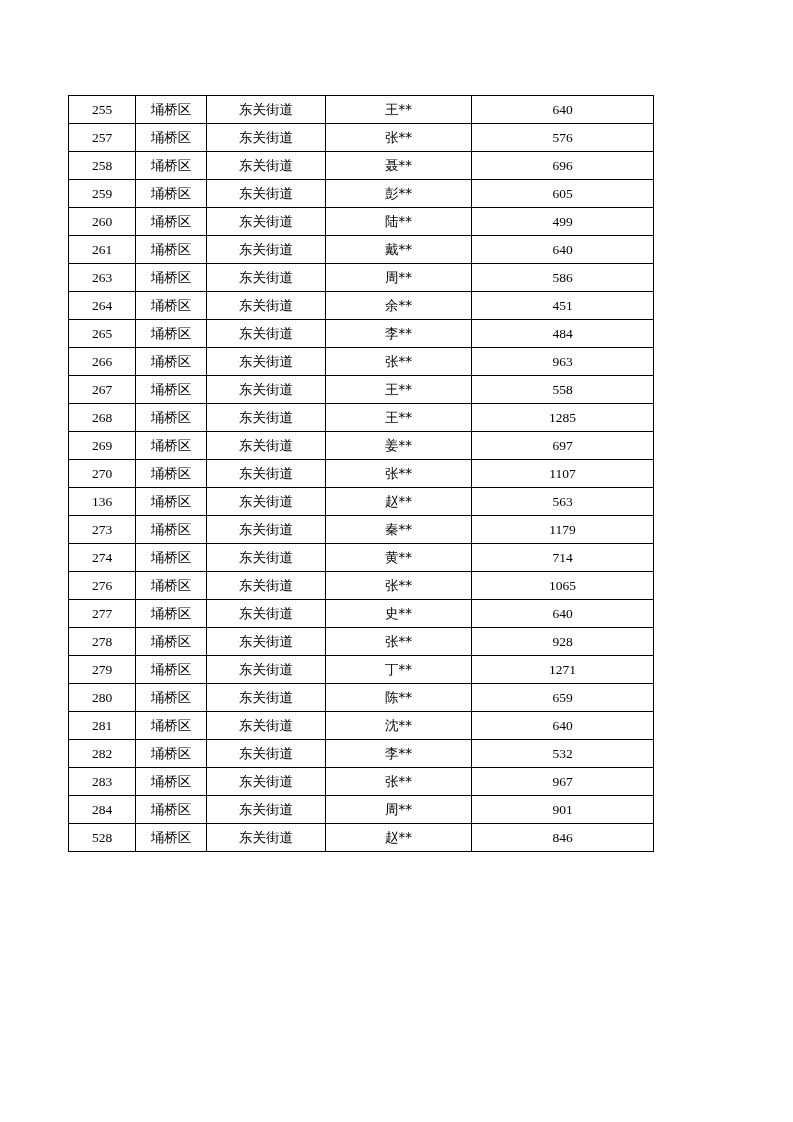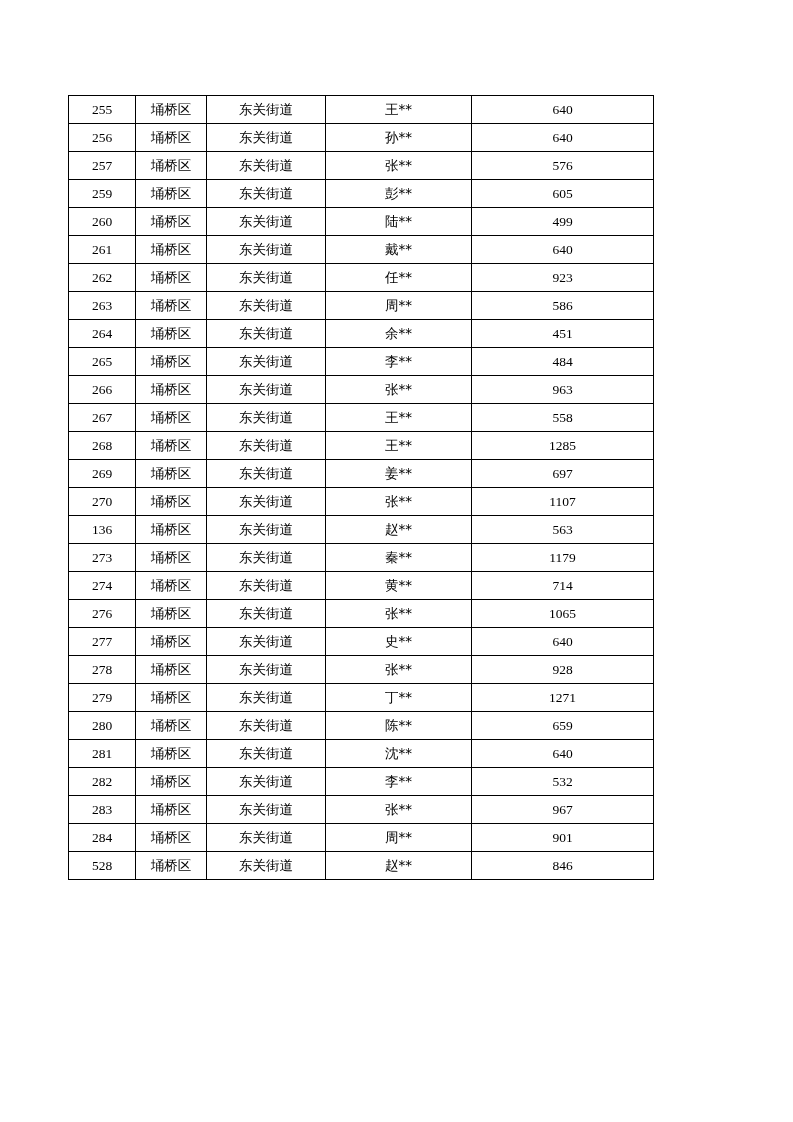--- a/index.html
+++ b/index.html
@@ -64,32 +64,32 @@
     <table class="data-table">
       <tbody id="table-body">
           <tr>
             <td class="col-index num">255</td>
             <td class="col-region cn">埇桥区</td>
             <td class="col-street cn">东关街道</td>
             <td class="col-name cn">王**</td>
             <td class="col-amount num">640</td>
           </tr>
           <tr>
-            <td class="col-index num">256</td>
-            <td class="col-region cn">埇桥区</td>
-            <td class="col-street cn">东关街道</td>
-            <td class="col-name cn">孙**</td>
-            <td class="col-amount num">640</td>
-          </tr>
-          <tr>
             <td class="col-index num">257</td>
             <td class="col-region cn">埇桥区</td>
             <td class="col-street cn">东关街道</td>
             <td class="col-name cn">张**</td>
             <td class="col-amount num">576</td>
+          </tr>
+          <tr>
+            <td class="col-index num">258</td>
+            <td class="col-region cn">埇桥区</td>
+            <td class="col-street cn">东关街道</td>
+            <td class="col-name cn">聂**</td>
+            <td class="col-amount num">696</td>
           </tr>
           <tr>
             <td class="col-index num">259</td>
             <td class="col-region cn">埇桥区</td>
             <td class="col-street cn">东关街道</td>
             <td class="col-name cn">彭**</td>
             <td class="col-amount num">605</td>
           </tr>
           <tr>
             <td class="col-index num">260</td>
@@ -97,27 +97,20 @@
             <td class="col-street cn">东关街道</td>
             <td class="col-name cn">陆**</td>
             <td class="col-amount num">499</td>
           </tr>
           <tr>
             <td class="col-index num">261</td>
             <td class="col-region cn">埇桥区</td>
             <td class="col-street cn">东关街道</td>
             <td class="col-name cn">戴**</td>
             <td class="col-amount num">640</td>
-          </tr>
-          <tr>
-            <td class="col-index num">262</td>
-            <td class="col-region cn">埇桥区</td>
-            <td class="col-street cn">东关街道</td>
-            <td class="col-name cn">任**</td>
-            <td class="col-amount num">923</td>
           </tr>
           <tr>
             <td class="col-index num">263</td>
             <td class="col-region cn">埇桥区</td>
             <td class="col-street cn">东关街道</td>
             <td class="col-name cn">周**</td>
             <td class="col-amount num">586</td>
           </tr>
           <tr>
             <td class="col-index num">264</td>

